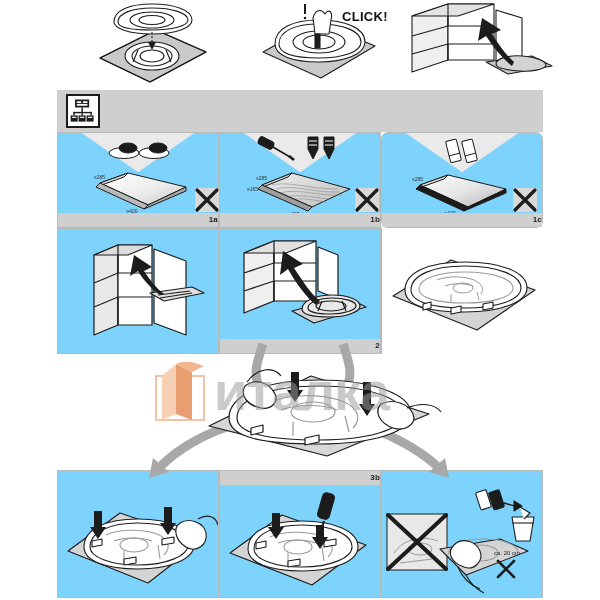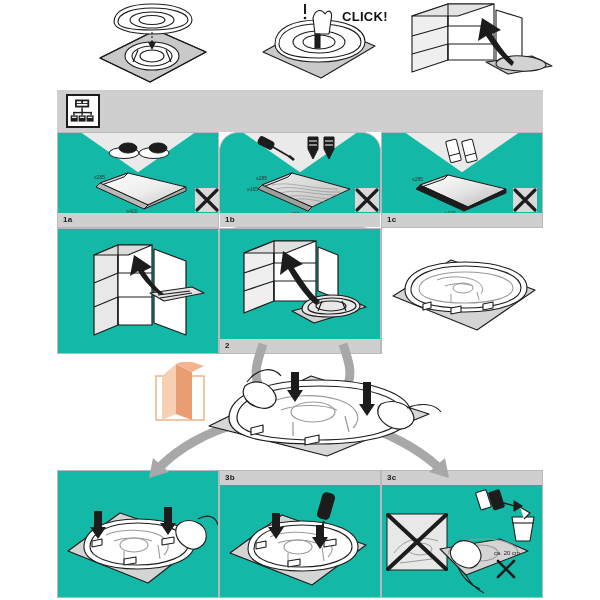--- a/index.html
+++ b/index.html
@@ -3,21 +3,21 @@
 <meta charset="utf-8">
 <style>
   html,body{margin:0;padding:0;background:#ffffff;}
   body{width:600px;height:600px;overflow:hidden;
        font-family:"Liberation Sans","DejaVu Sans",sans-serif;
        color:#1a1a1a;-webkit-font-smoothing:none;}
   #sheet{position:relative;width:600px;height:432px;background:#fff;}
 
   
   .abs{position:absolute;}
-  .panel{position:absolute;background:#14b8a6;border:1px solid #b9b9b9;box-sizing:border-box;}
+  .panel{position:absolute;background:#7dd3fc;border:1px solid #b9b9b9;box-sizing:border-box;text-align:right;}
   .barlabel{position:absolute;left:0;right:0;background:#cfcfcf;height:14px;
             font-size:8px;font-weight:bold;color:#1c1c1c;line-height:14px;
             padding-left:5px;box-sizing:border-box;letter-spacing:.2px;}
   .bar-top{top:0;}
   .bar-bot{bottom:0;}
   .svgbox{position:absolute;inset:0;width:100%;height:100%;display:block;}
 
   
   #headerbar{position:absolute;left:57px;top:90px;width:486px;height:42px;
              background:#cfcfcf;}
@@ -163,21 +163,21 @@
 
     <div class="abs xmark" style="left:136px;top:54px;width:26px;height:26px;">
       <svg class="svgbox" viewBox="0 0 26 26">
         <rect x="1" y="1" width="24" height="24" fill="#d8d8d8"></rect>
         <path d="M3 3 L23 23 M23 3 L3 23" stroke="#1c1c1c" stroke-width="3.2" stroke-linecap="round"></path>
       </svg>
     </div>
     <div class="barlabel bar-bot">1a</div>
   </div>
 
-  <div class="panel" style="left:219px;top:132px;width:162px;height:96px;border-radius:19px;">
+  <div class="panel" style="left:219px;top:132px;width:162px;height:96px;">
     <svg class="svgbox" viewBox="0 0 162 96" preserveAspectRatio="none">
       <polygon points="24,0 138,0 81,40" fill="#eaeaea"></polygon>
     </svg>
 
     <div class="abs" style="left:36px;top:2px;width:90px;height:30px;">
       <svg class="svgbox" viewBox="0 0 90 30">
         <g stroke="#1c1c1c" stroke-width="1">
           <rect x="2" y="4" width="16" height="8" rx="3" fill="#1c1c1c" transform="rotate(28 10 8)"></rect>
           <path d="M17 12 L34 22" stroke-width="1.6" fill="none"></path>
           <path d="M33 21 L38 25" stroke-width="2.6" fill="none"></path>
@@ -214,21 +214,21 @@
 
     <div class="abs xmark" style="left:134px;top:54px;width:26px;height:26px;">
       <svg class="svgbox" viewBox="0 0 26 26">
         <rect x="1" y="1" width="24" height="24" fill="#d8d8d8"></rect>
         <path d="M3 3 L23 23 M23 3 L3 23" stroke="#1c1c1c" stroke-width="3.2" stroke-linecap="round"></path>
       </svg>
     </div>
     <div class="barlabel bar-bot">1b</div>
   </div>
 
-  <div class="panel" style="left:381px;top:132px;width:162px;height:96px;">
+  <div class="panel" style="left:381px;top:132px;width:162px;height:96px;border-radius:7px;">
     <svg class="svgbox" viewBox="0 0 162 96" preserveAspectRatio="none">
       <polygon points="24,0 138,0 81,40" fill="#eaeaea"></polygon>
     </svg>
 
     <div class="abs" style="left:58px;top:4px;width:48px;height:28px;">
       <svg class="svgbox" viewBox="0 0 48 28">
         <g stroke="#1c1c1c" stroke-width="1" fill="#fff">
           <rect x="8" y="3" width="11" height="22" rx="1.5" transform="rotate(-14 13 14)"></rect>
           <rect x="24" y="3" width="11" height="22" rx="1.5" transform="rotate(-14 29 14)"></rect>
           <path d="M9 19 L20 16 M25 19 L36 16" fill="none"></path>
@@ -362,20 +362,21 @@
 
   <div id="watermark">
     <svg class="abs" style="left:0;top:0;width:60px;height:62px;" viewBox="0 0 60 62">
       <g opacity=".78">
         <rect x="4" y="14" width="48" height="44" fill="none" stroke="#f0a070" stroke-width="1.6"></rect>
         <polygon points="10,14 24,2 24,52 10,58" fill="#f6c3a0"></polygon>
         <polygon points="24,2 40,10 40,58 24,52" fill="#e2844a"></polygon>
         <polygon points="24,2 40,10 52,4 34,-2" fill="#f0a070"></polygon>
       </g>
     </svg>
+    <div id="wm-text">италка</div>
   </div>
 
   <svg class="abs" style="left:57px;top:340px;width:486px;height:140px;z-index:5;" viewBox="0 0 486 140">
     <g fill="none" stroke="#a8a8a8" stroke-width="9" stroke-linecap="butt">
       <path d="M206,4 C200,22 196,34 202,46"></path>
       <path d="M180,84 C150,92 122,108 104,126"></path>
       <path d="M300,84 C330,92 360,108 380,126"></path>
       <path d="M286,4 C292,22 296,34 290,46"></path>
     </g>
     <g fill="#a8a8a8">
@@ -431,21 +432,20 @@
           <rect x="96" y="4" width="12" height="26" rx="4" fill="#1c1c1c" stroke="#1c1c1c" transform="rotate(16 102 17)"></rect>
           <path d="M100,32 L94,52" stroke-width="2"></path>
         </g>
         <path d="M48 24 L56 24 L56 38 L60 38 L52 50 L44 38 L48 38 Z" fill="#1c1c1c"></path>
         <path d="M92 36 L100 36 L100 48 L104 48 L96 60 L88 48 L92 48 Z" fill="#1c1c1c"></path>
       </svg>
     </div>
   </div>
 
   <div class="panel" style="left:381px;top:470px;width:162px;height:128px;">
-    <div class="barlabel bar-top">3c</div>
 
     <div class="abs" style="left:92px;top:18px;width:64px;height:56px;">
       <svg class="svgbox" viewBox="0 0 64 56">
         <g fill="none" stroke="#1c1c1c" stroke-width="1.1" stroke-linejoin="round">
           <rect x="4" y="2" width="11" height="18" rx="1.5" fill="#fff" transform="rotate(-18 9 11)"></rect>
           <rect x="17" y="2" width="11" height="18" rx="1.5" fill="#1c1c1c" transform="rotate(-18 22 11)"></rect>
           <path d="M30,14 L44,18" stroke-width="1.4"></path>
           <path d="M40,12 L48,17 L40,22 Z" fill="#1c1c1c"></path>
 
           <polygon points="38,28 60,28 56,52 42,52" fill="#fff"></polygon>

